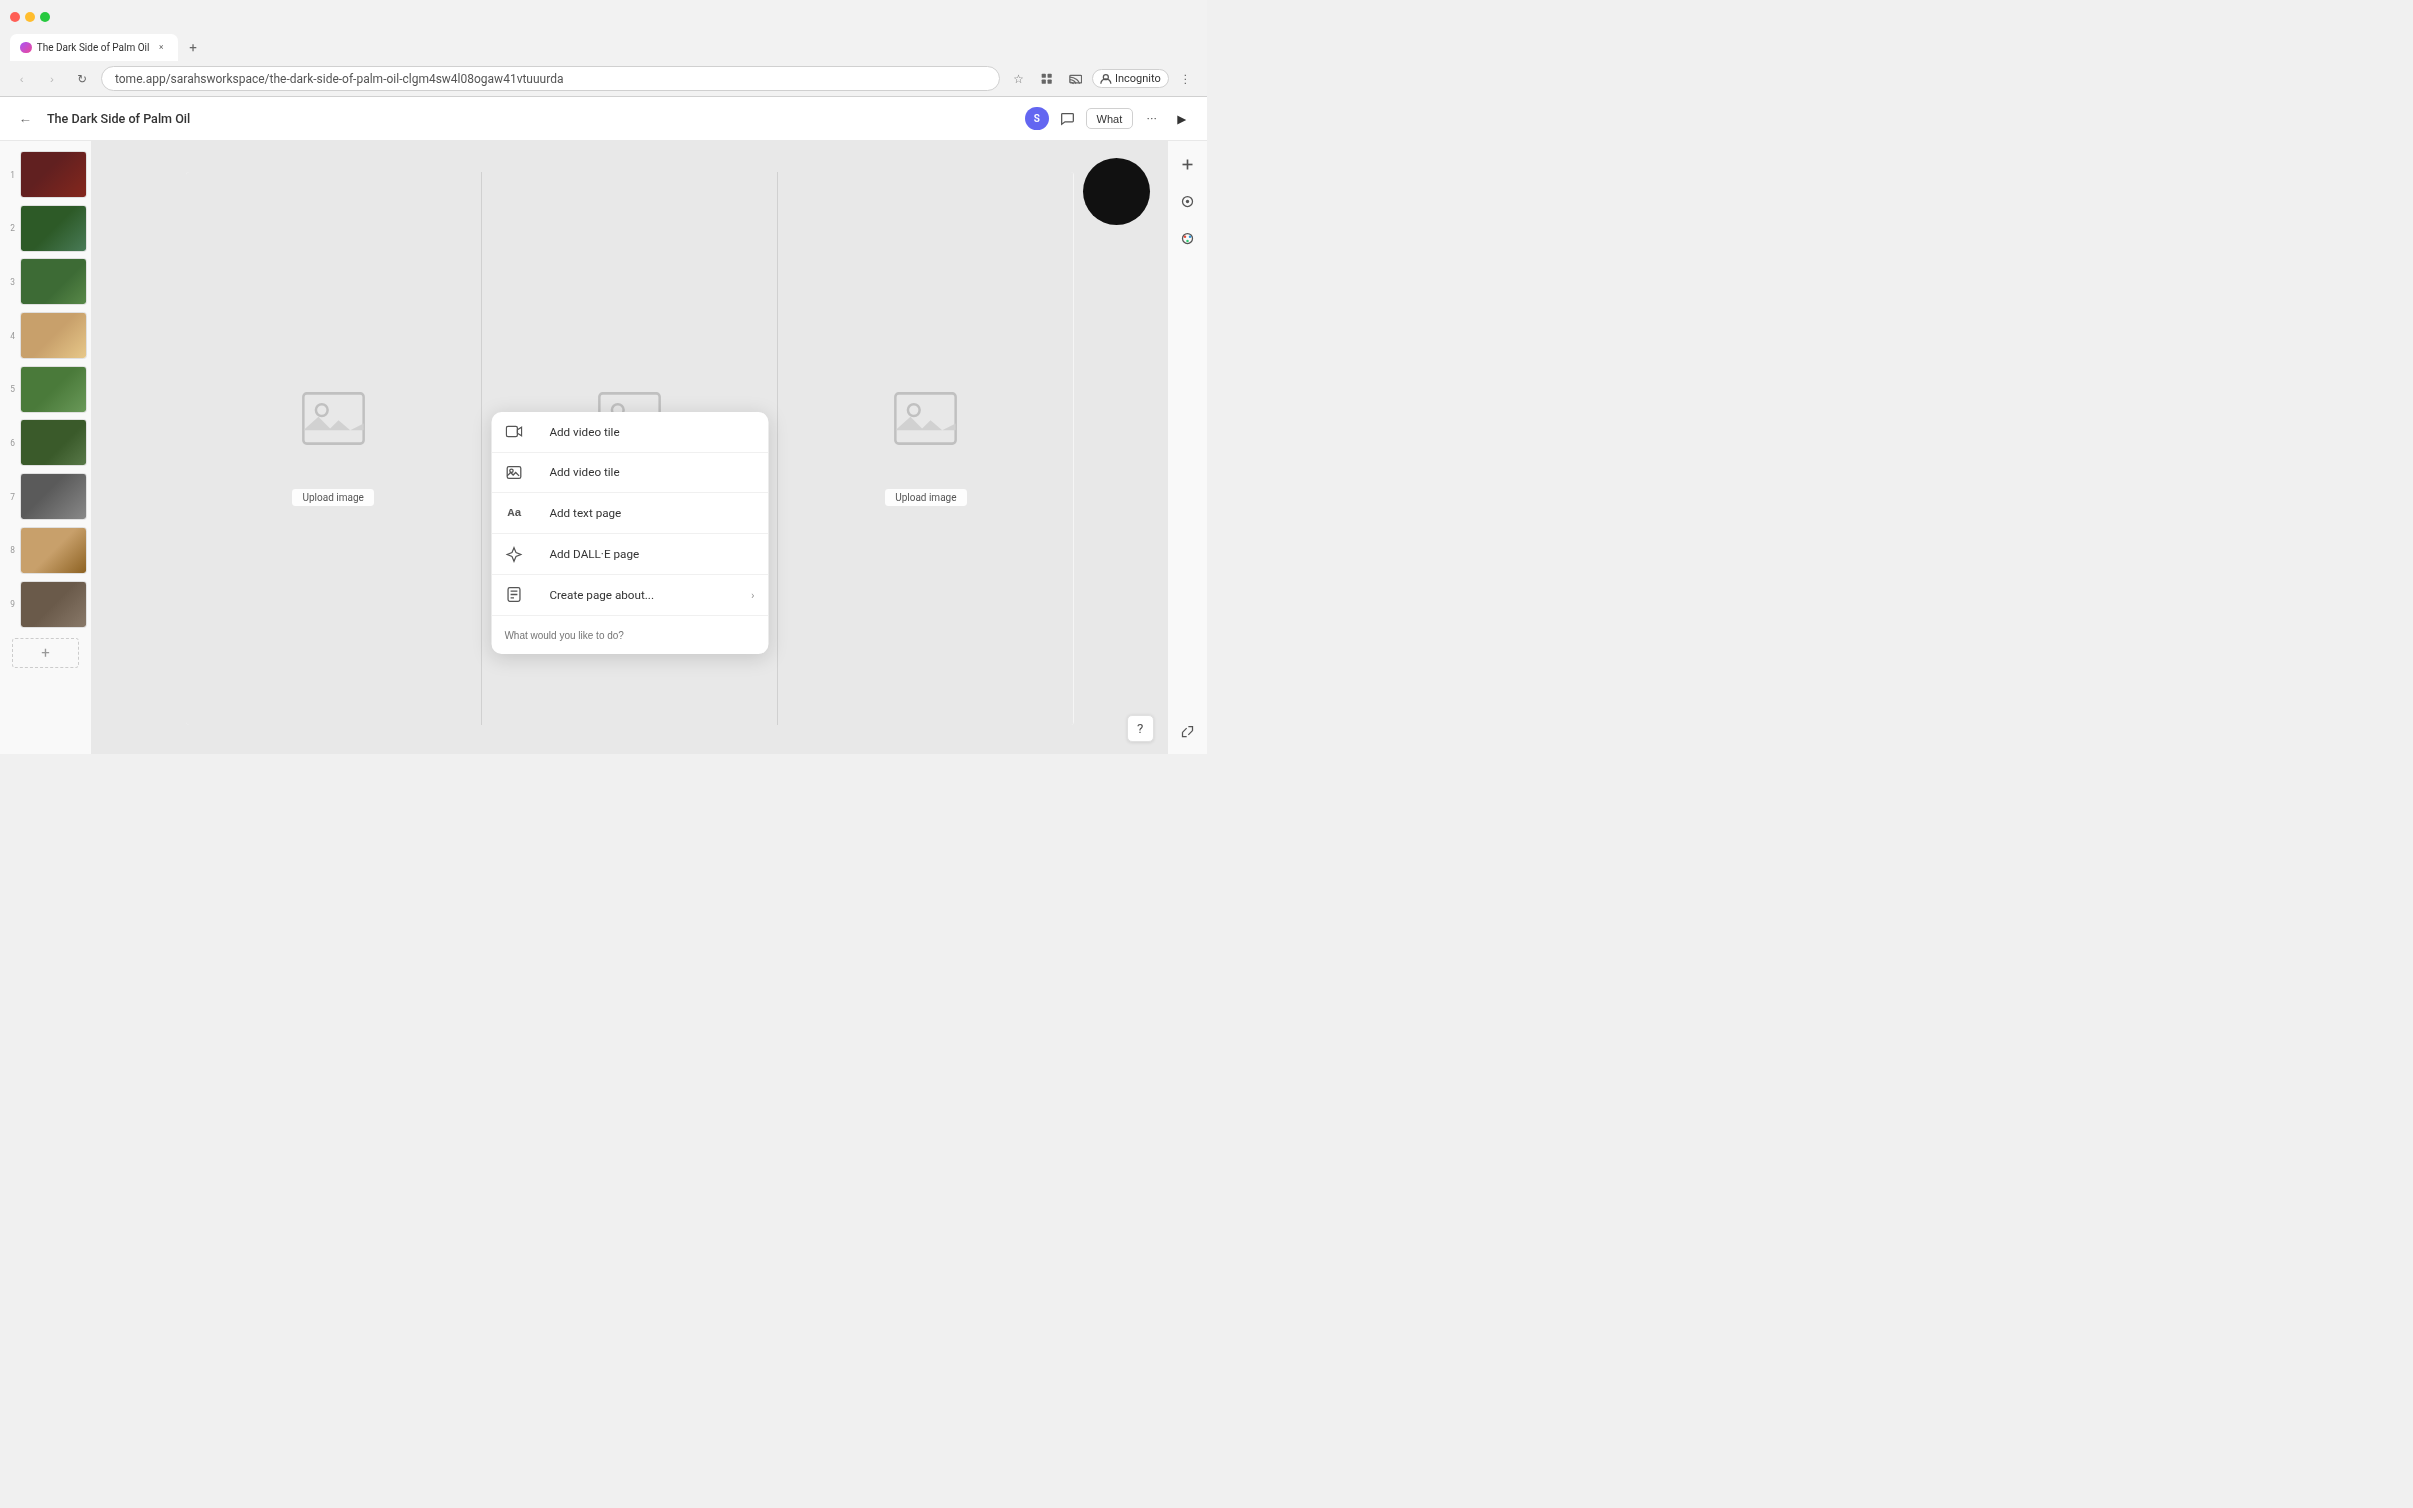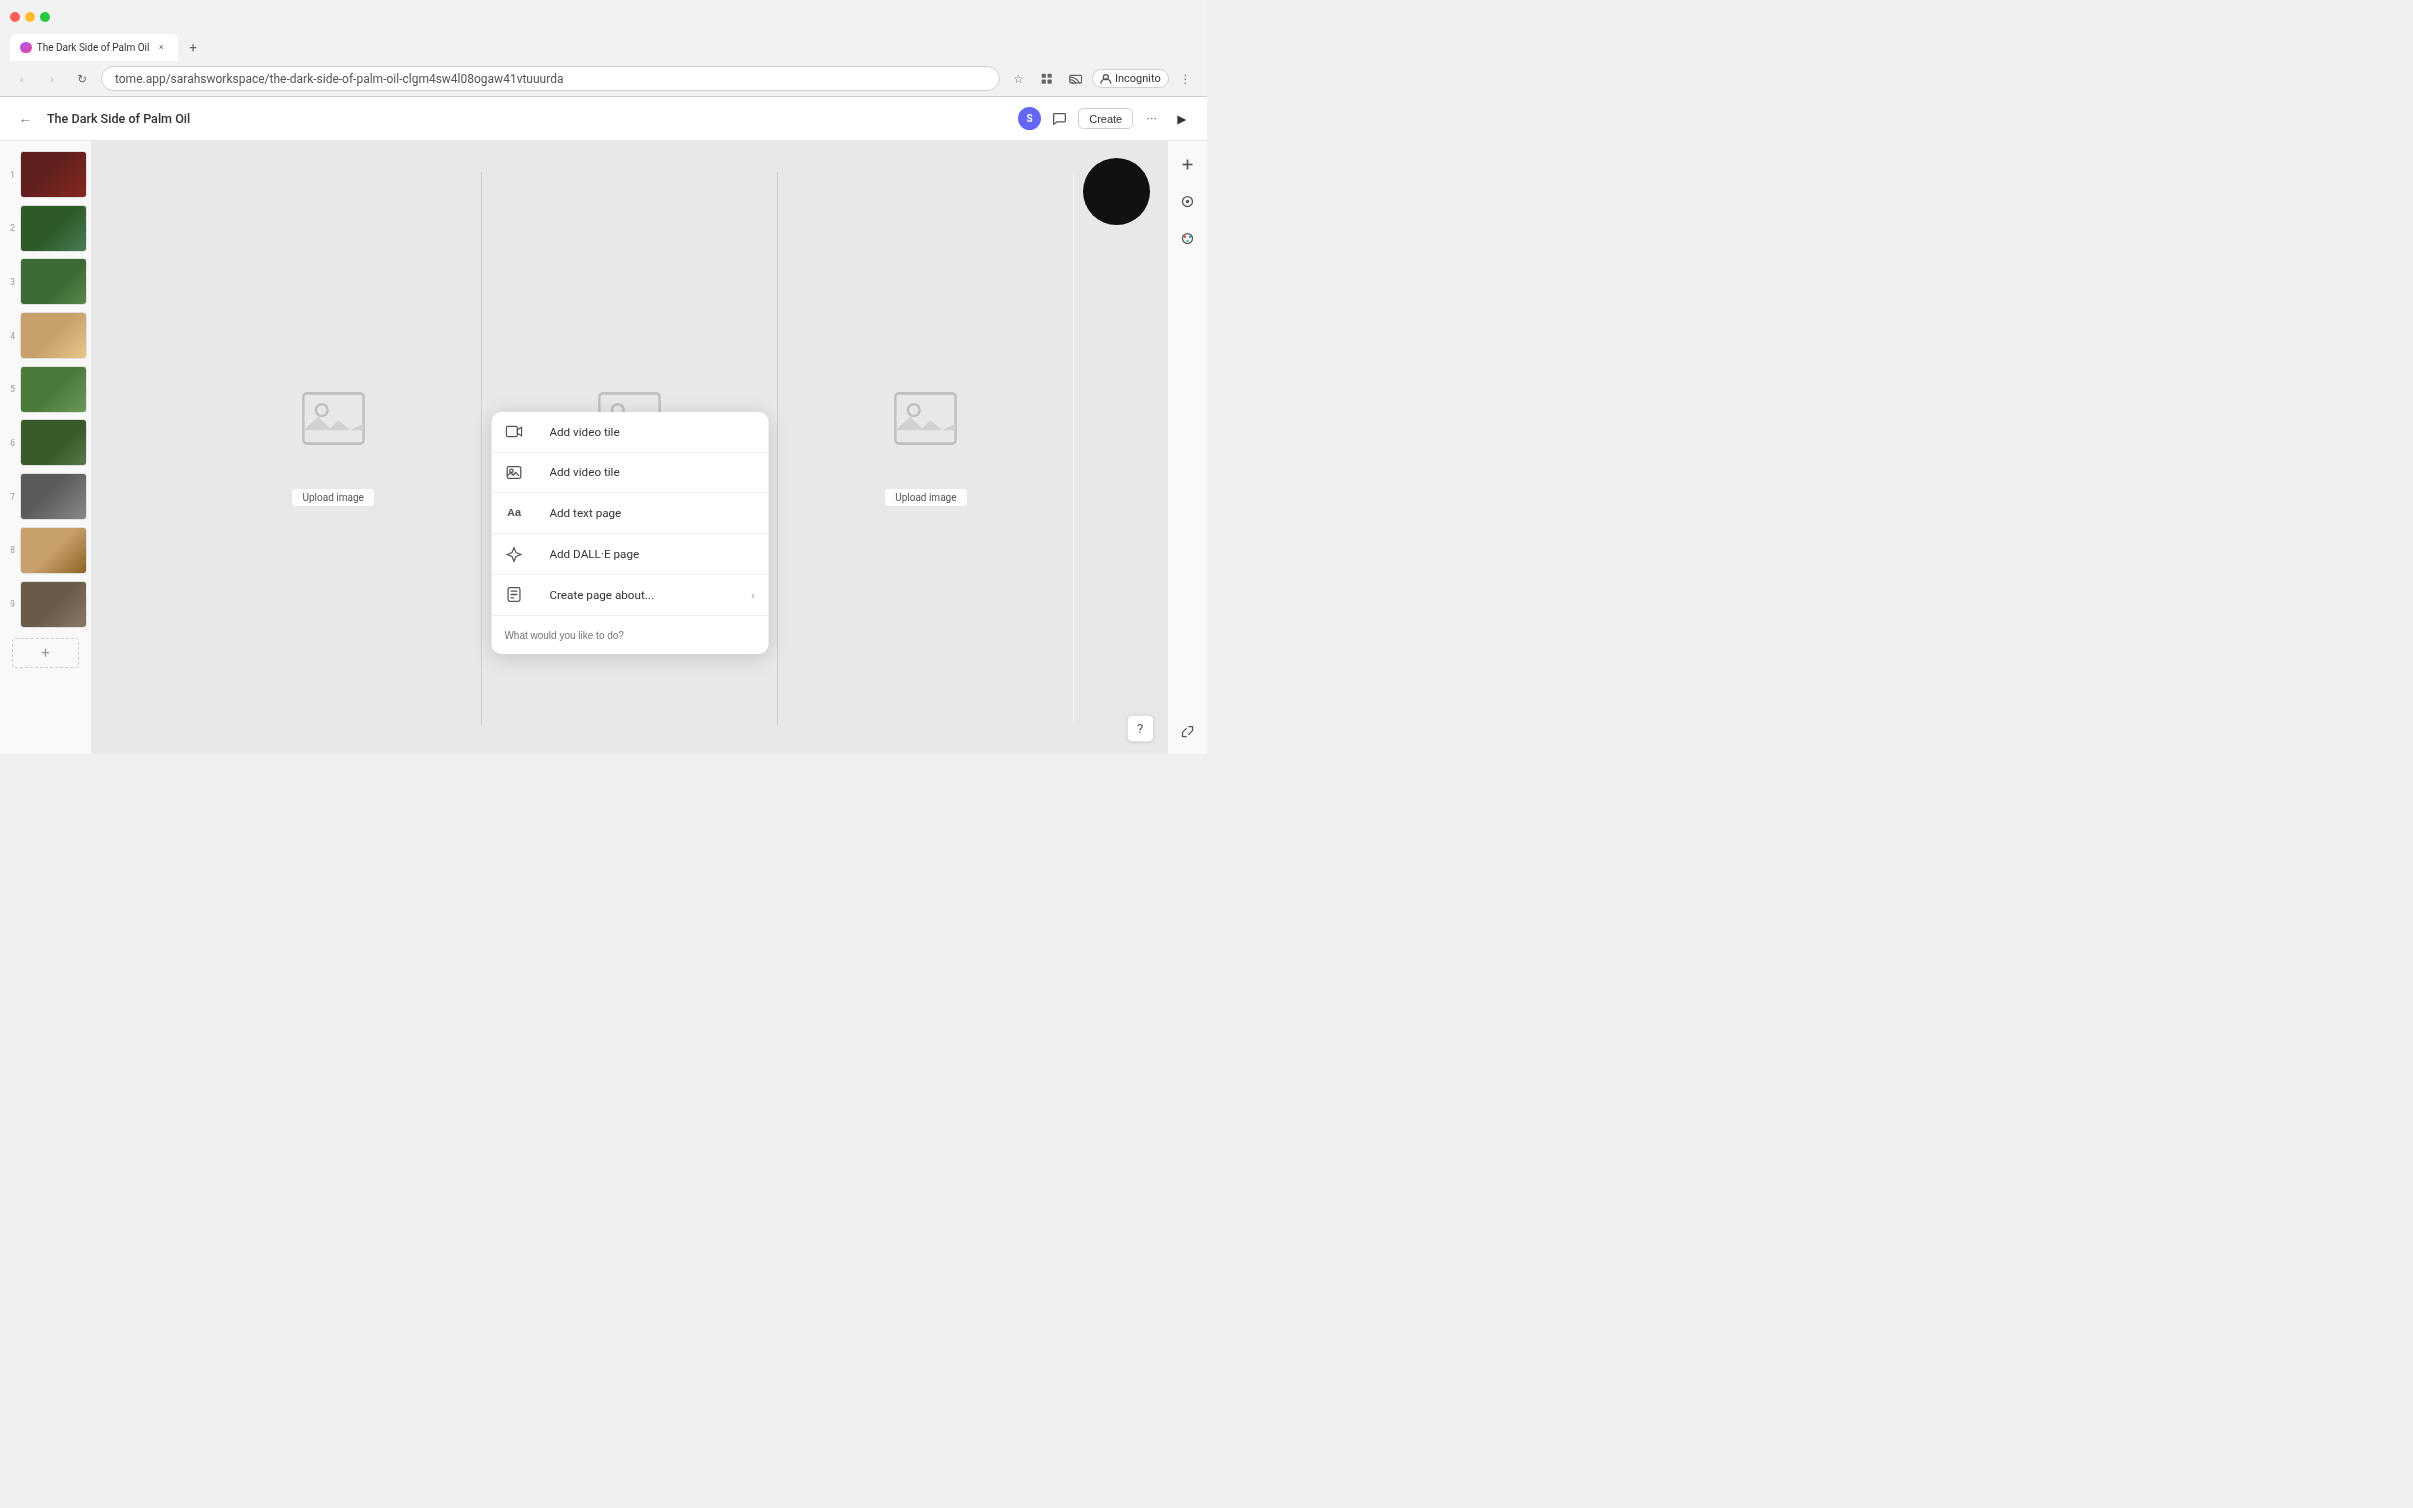--- a/index.html
+++ b/index.html
@@ -568,21 +568,21 @@
   <div class="app-header">
     <div class="back-btn">←</div>
     <div class="app-title">The Dark Side of Palm Oil</div>
     <div class="header-actions">
       <div class="user-avatar">S</div>
       <div class="comment-btn">
         <svg width="15" height="15" viewBox="0 0 18 18" fill="none">
           <path d="M3 3h12a1 1 0 011 1v8a1 1 0 01-1 1H6l-4 3V4a1 1 0 011-1z" stroke="#555" stroke-width="1.5" fill="none"></path>
         </svg>
       </div>
-      <button class="share-btn">Create</button>
+      <button class="share-btn">What</button>
       <div class="more-btn">···</div>
       <div class="play-btn">▶</div>
     </div>
   </div>
 
   <div class="main-content">
 
     <div class="sidebar">
 
       <div class="slide-thumb-row">

